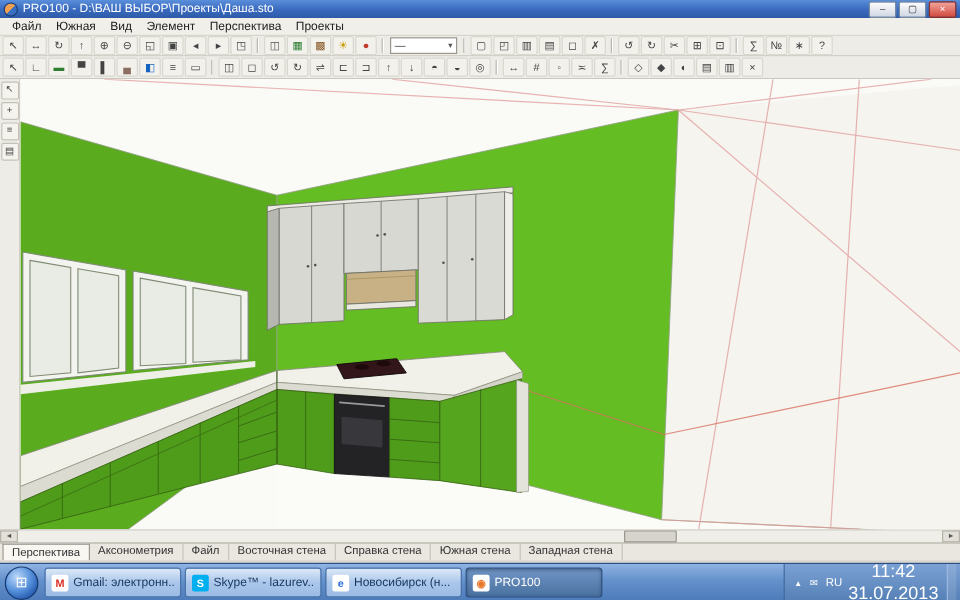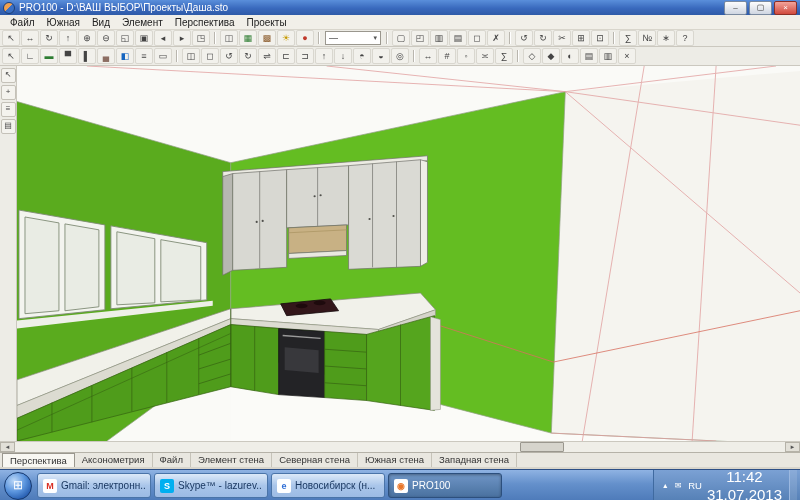--- a/index.html
+++ b/index.html
@@ -339,22 +339,22 @@
     <span class="strack">
       <span class="sthumb"></span>
     </span>
     <span class="sarrow">►</span>
   </div>
 
   <div class="tabsrow">
       <span class="tab active">Перспектива</span>
       <span class="tab">Аксонометрия</span>
       <span class="tab">Файл</span>
-      <span class="tab">Элемент стена</span>
-      <span class="tab">Северная стена</span>
+      <span class="tab">Восточная стена</span>
+      <span class="tab">Справка стена</span>
       <span class="tab">Южная стена</span>
       <span class="tab">Западная стена</span>
     </div>
   <div class="gapstrip"></div>
 </div>
 
 <div class="taskbar">
   <div class="orb">⊞</div>
   <div class="taskbtns">
       <div class="task-btn">

